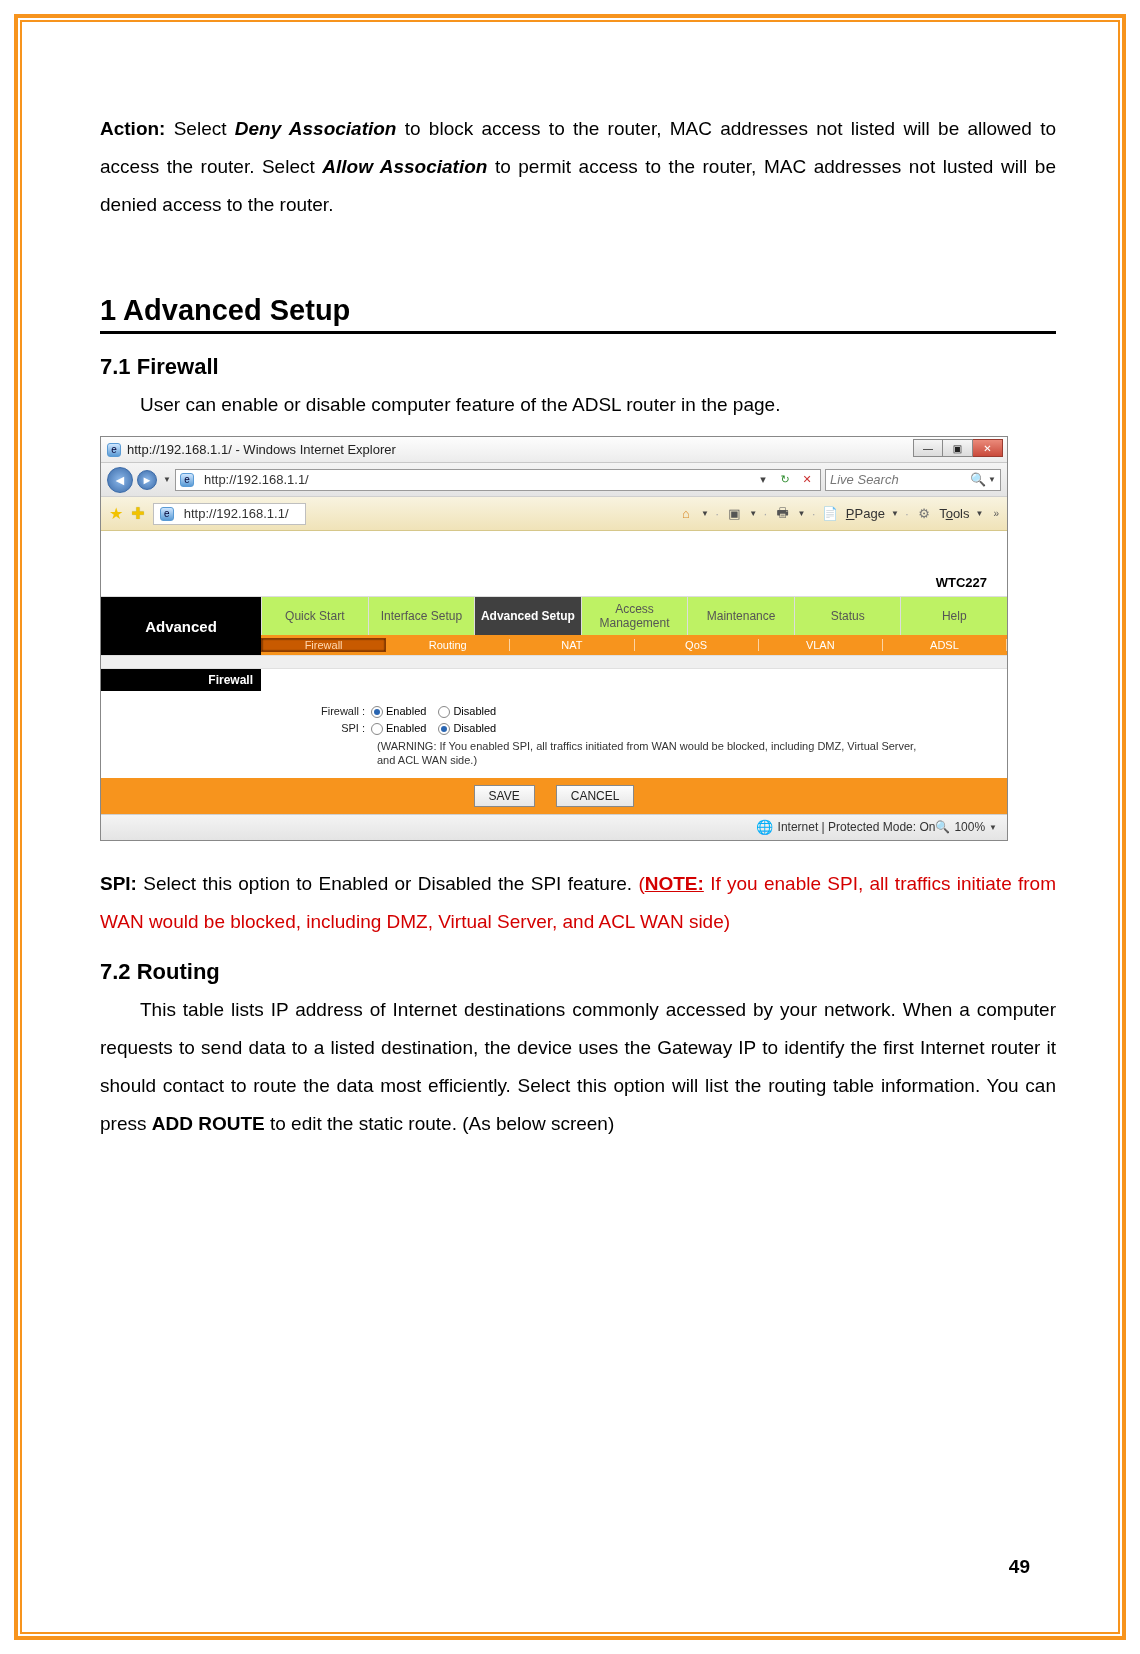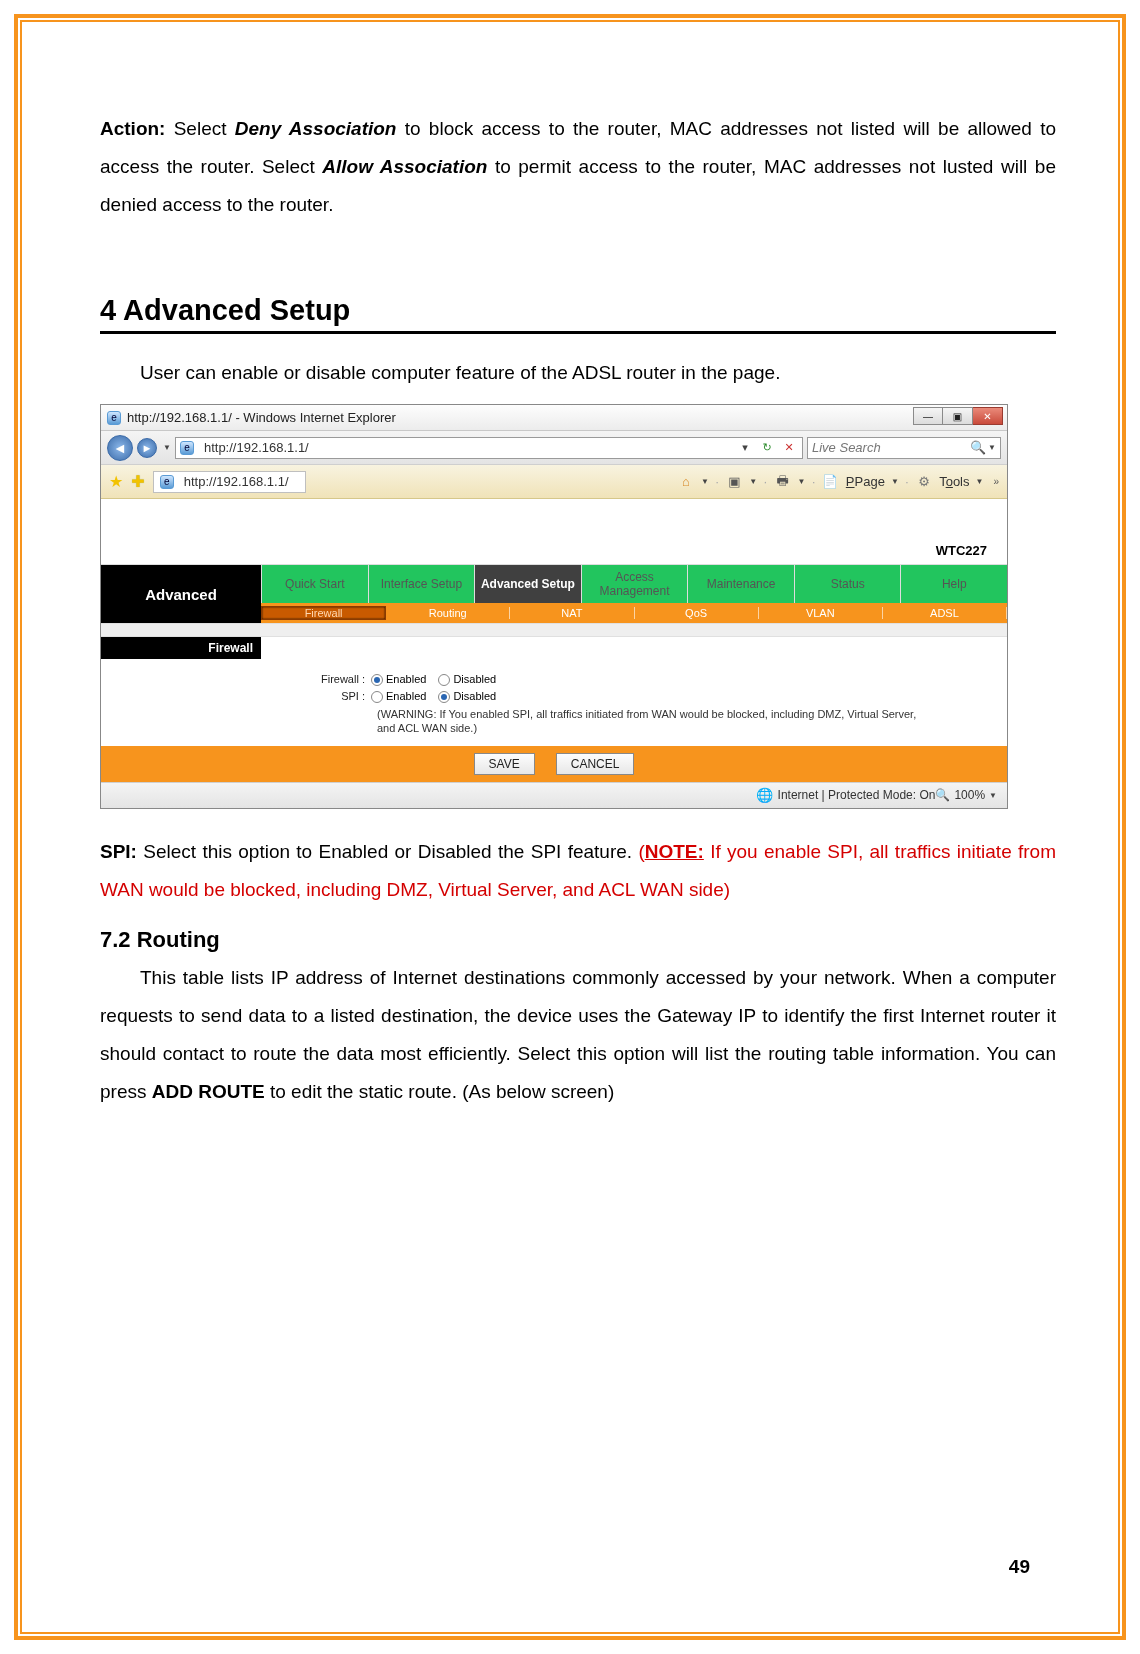--- a/index.html
+++ b/index.html
@@ -127,21 +127,21 @@
     background: #fff;
     border: 1px solid #9a9a9a;
     display: flex;
     align-items: center;
     padding: 0 4px;
     gap: 4px;
   }
   .addr-text { flex: 1; color: #333; font-size: 13px;}
   .addr-btn { width: 18px; text-align:center; font-size:11px; color:#444;}
   .search-box {
-    width: 194px;
+    width: 176px;
     height: 22px;
     background: #fff;
     border: 1px solid #9a9a9a;
     display: flex;
     align-items: center;
     padding: 0 4px;
     color: #777;
     font-style: italic;
   }
   .search-mag { margin-left:auto; color:#5a9bd5; font-style: normal;}
@@ -202,21 +202,21 @@
     font-size: 15px;
     height: 58px;
   }
   .top-tabs {
     flex:1;
     display:flex;
   }
   .ttab {
     flex:1;
     border-left: 1px solid #ddd;
-    background: #22c55e;
+    background: #bef264;
     color: #555;
     font-size: 12px;
     text-align: center;
     padding: 6px 4px;
     display:flex; flex-direction:column; justify-content:center;
     height: 38px;
   }
   .ttab-active { background: #404040; color:#fff; font-weight: bold;}
   .sub-tabs {
     flex:1;
@@ -322,22 +322,23 @@
 <div class="page-border">
     <div class="page-border-inner"></div>
   </div>
 
 <div class="content">
 
   <p class="body-text">
     <span class="bold">Action:</span><span> Select </span><span class="bold italic">Deny Association</span><span> to block access to the router, MAC addresses not listed will be allowed to access the router. Select </span><span class="bold italic">Allow Association</span><span> to permit access to the router, MAC addresses not lusted will be denied access to the router.</span>
   </p>
 
-  <h1 class="h1">4 Advanced Setup</h1>
-
+  <h1 class="h1">1 Advanced Setup</h1>
+
+  <h2 class="h2">7.1 Firewall</h2>
   <p class="body-text indent">User can enable or disable computer feature of the ADSL router in the page.</p>
 
   <div class="ie-window">
     <div class="ie-titlebar">
       <span class="ie-favicon">e</span>
       <span class="ie-title">http://192.168.1.1/ - Windows Internet Explorer</span>
       <div class="win-buttons">
         <div class="win-btn">—</div>
         <div class="win-btn">▣</div>
         <div class="win-btn win-close">✕</div>

